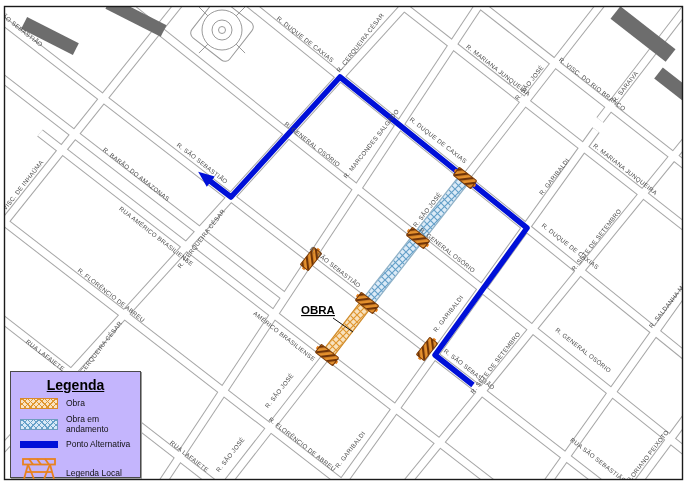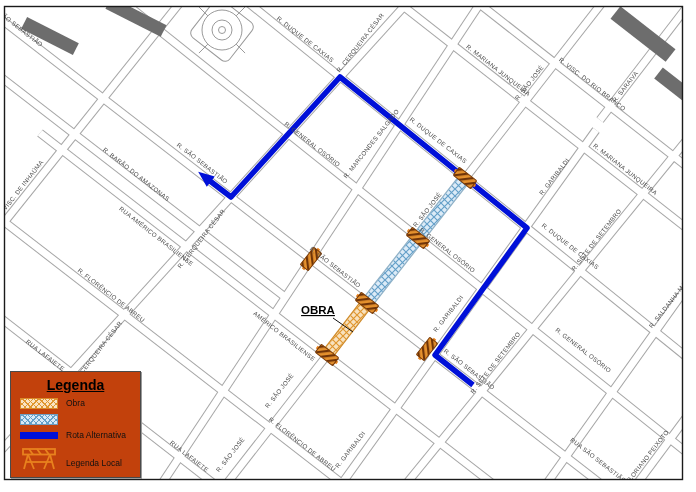--- a/index.html
+++ b/index.html
@@ -1,21 +1,21 @@
 <!DOCTYPE html>
 <html><head>
 <meta charset="utf-8">
 <style>
   html,body{margin:0;padding:0;background:#ffffff;}
   #page{position:relative;width:696px;height:492px;background:#ffffff;overflow:hidden;
         font-family:"Liberation Sans", sans-serif;}
   #map-svg{position:absolute;left:0;top:0;}
   
   #legend{position:absolute;left:10px;top:371px;width:131px;height:107px;
-          background:#c2410c;border:1px solid #4a4a4a;box-shadow:1px 1px 0 #9a9a9a;
+          background:#c4b5fd;border:1px solid #4a4a4a;box-shadow:1px 1px 0 #9a9a9a;
           box-sizing:border-box;}
   #legend .title{font-weight:bold;font-size:14px;text-align:center;margin-top:5px;
                  text-decoration:underline;color:#000;}
   #legend .row{display:flex;align-items:center;margin:5px 0 0 9px;}
   #legend .lbl{font-size:8.5px;color:#111;margin-left:8px;line-height:1.2;}
   .swatch{width:38px;height:11px;box-sizing:border-box;flex:none;}
   .swatch.obra{border:1px solid #d98a2b;background-color:#f9e3c3;
     background-image:repeating-linear-gradient(45deg,rgba(0,0,0,0) 0 3px,#e0962f 3px 4px),
                      repeating-linear-gradient(-45deg,rgba(0,0,0,0) 0 3px,#e0962f 3px 4px);}
   .swatch.andamento{border:1px solid #6f9dc0;background-color:#d8e9f6;
@@ -177,25 +177,26 @@
   <div id="legend">
     <div class="title">Legenda</div>
 
     <div class="row">
       <span class="swatch obra"></span>
       <span class="lbl">Obra</span>
     </div>
 
     <div class="row">
       <span class="swatch andamento"></span>
+      <span class="lbl">Obra em andamento</span>
     </div>
 
     <div class="row">
       <span class="swatch rota"></span>
-      <span class="lbl">Rota Alternativa</span>
+      <span class="lbl">Ponto Alternativa</span>
     </div>
 
     <div class="row">
       <svg class="barrier-legend" width="38" height="26" viewBox="0 0 38 26">
         <g fill="none" stroke="#e8821e" stroke-width="1.8">
           <rect x="3" y="4" width="32" height="5.5"></rect>
           <line x1="9" y1="4" x2="13" y2="9.5"></line>
           <line x1="17" y1="4" x2="21" y2="9.5"></line>
           <line x1="25" y1="4" x2="29" y2="9.5"></line>
           <line x1="8" y1="9.5" x2="4" y2="24"></line>

